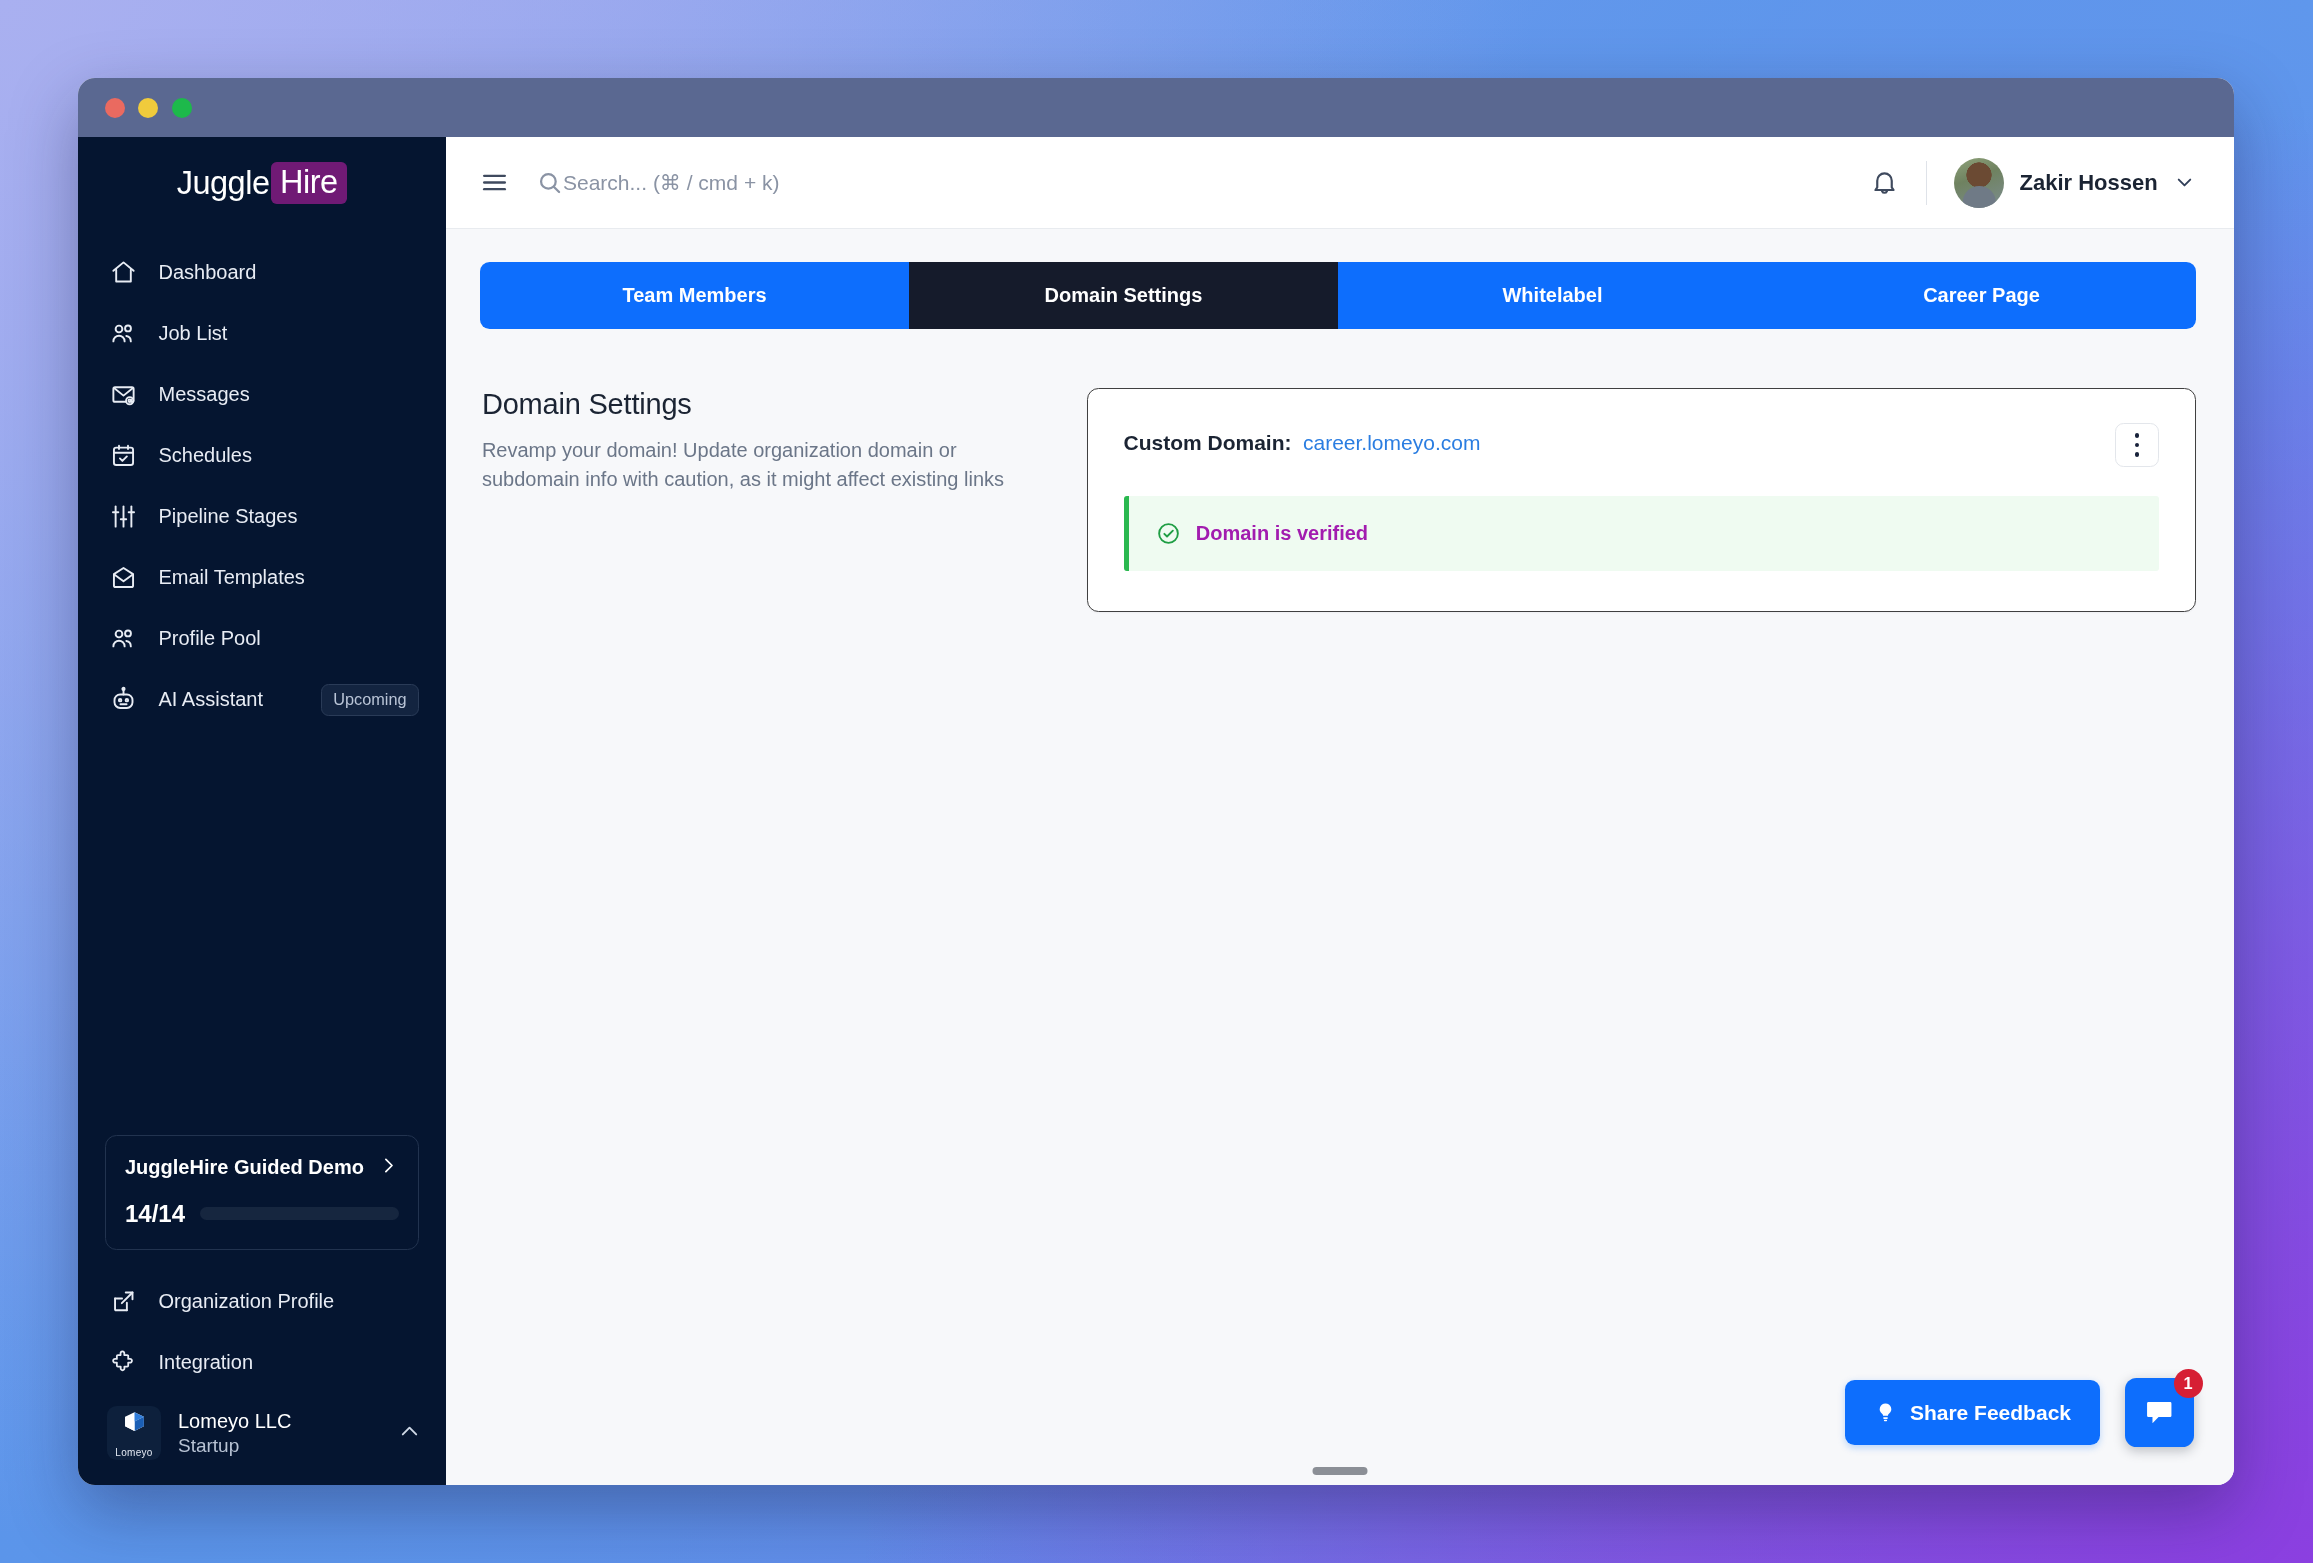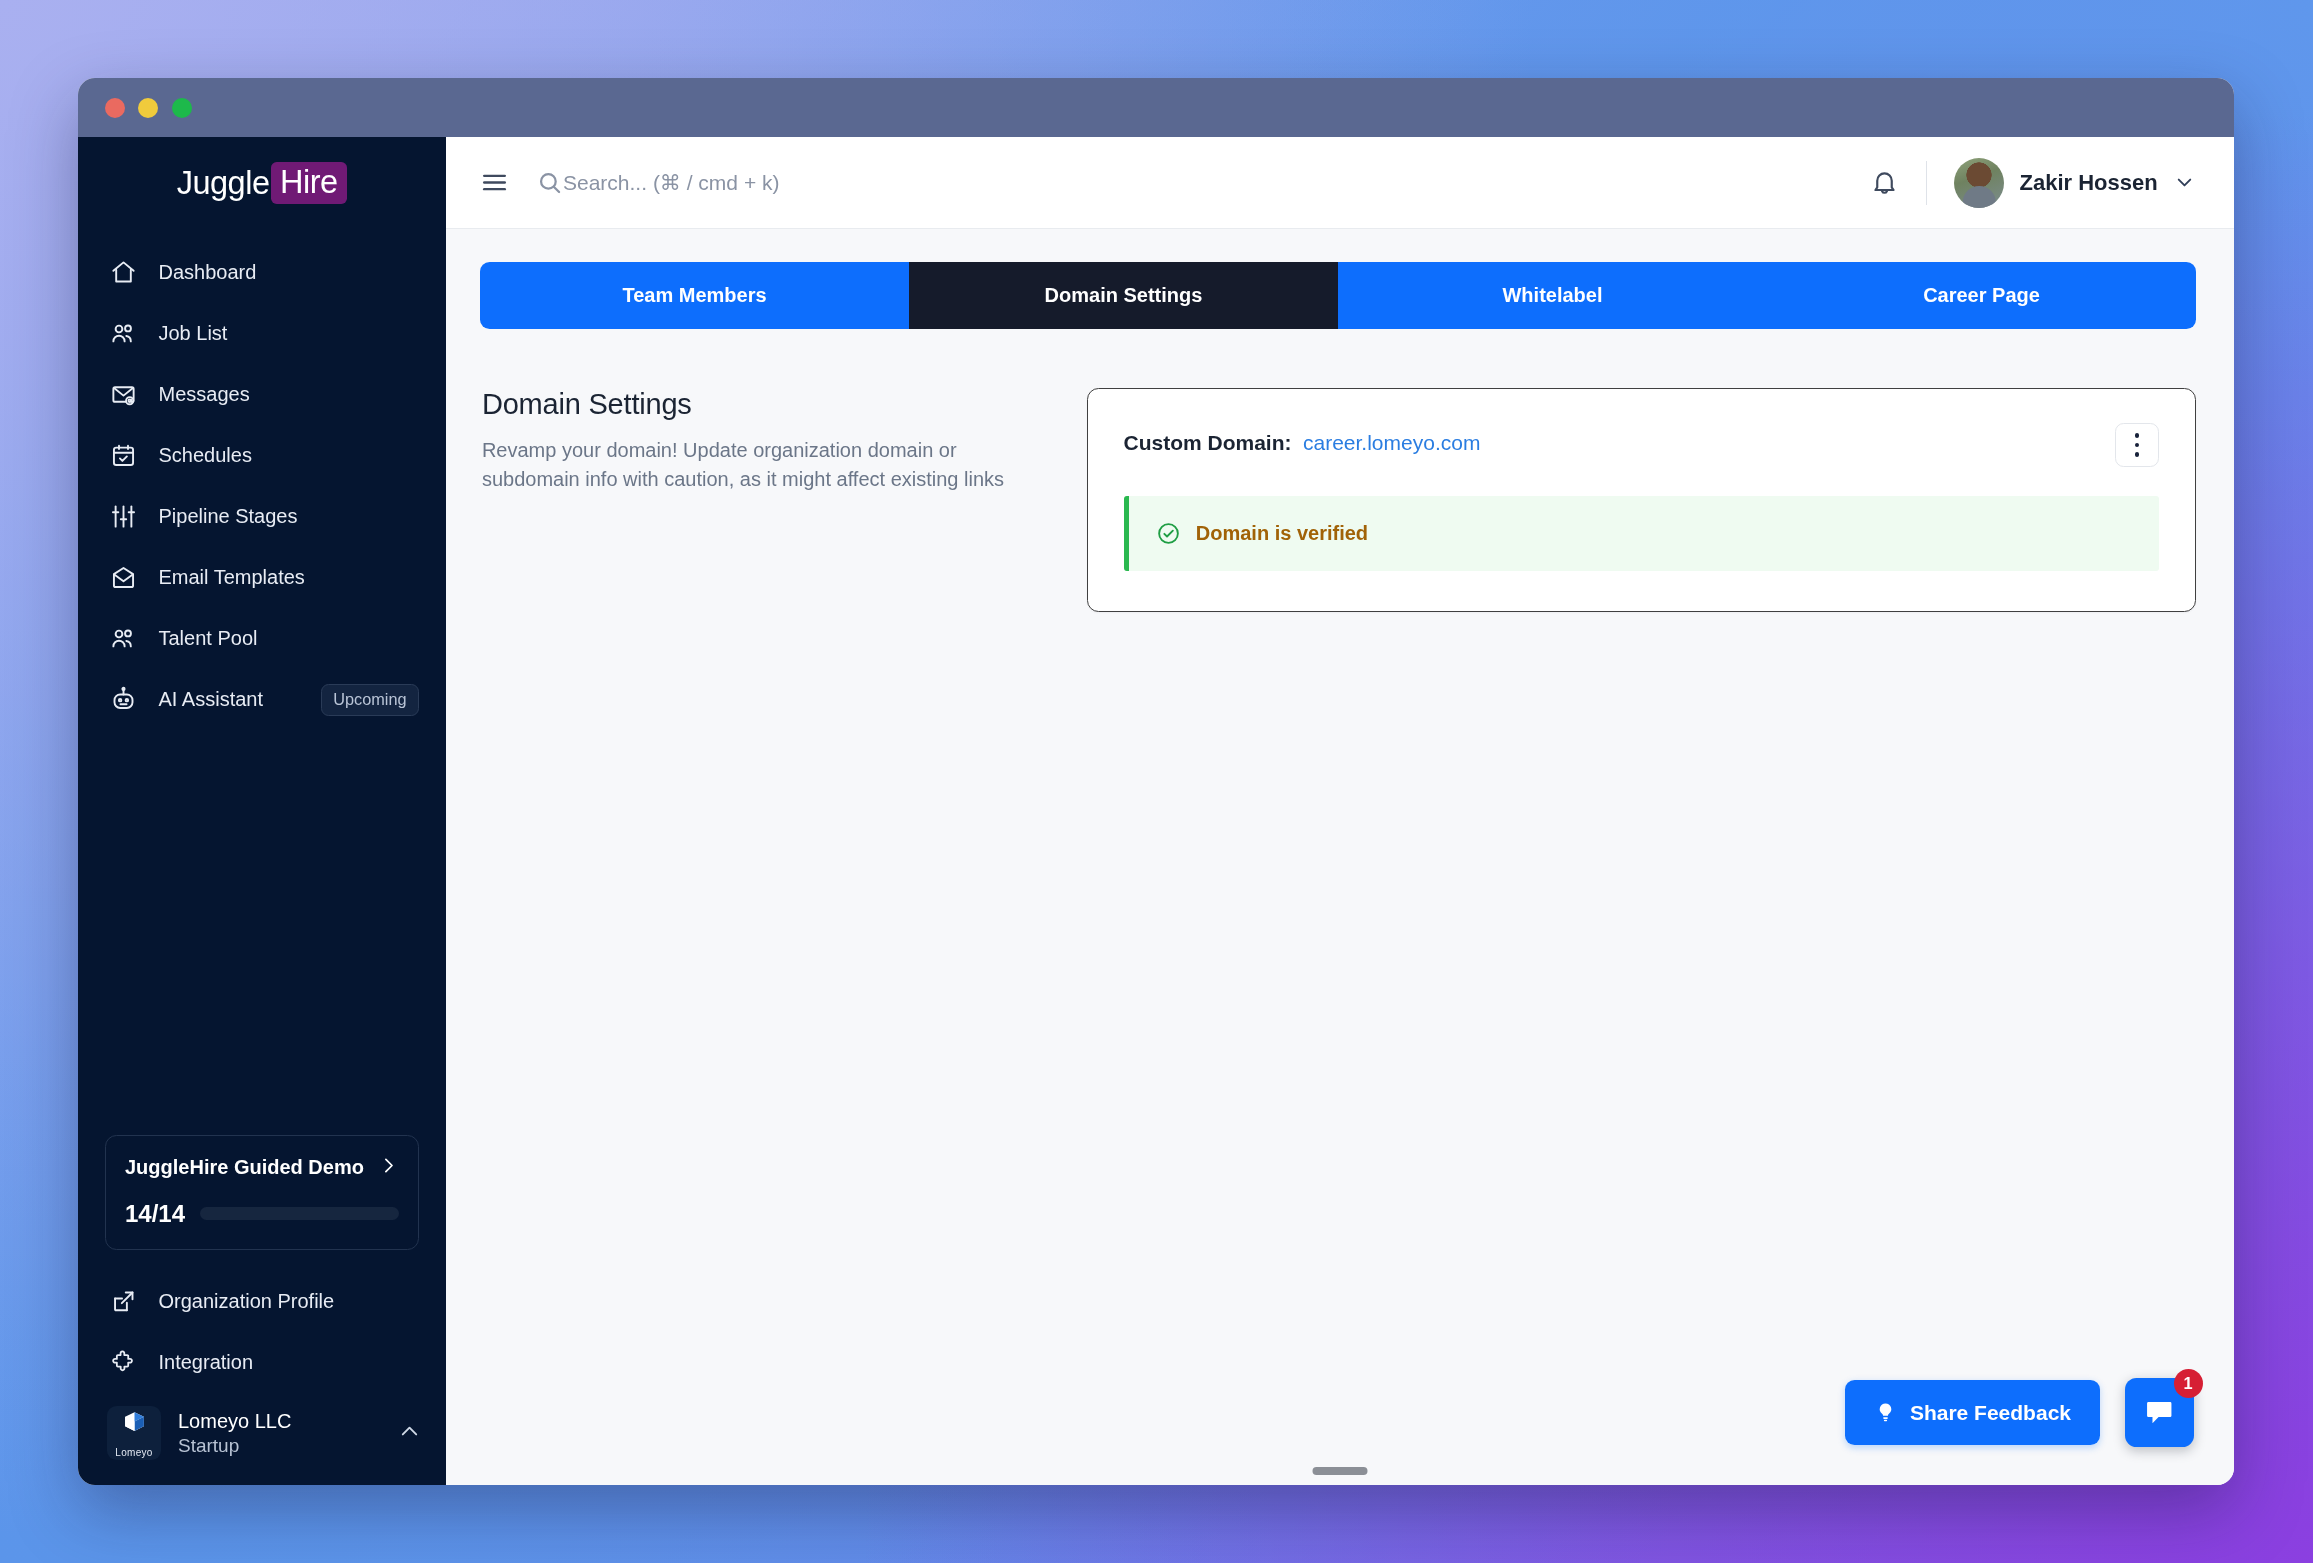--- a/index.html
+++ b/index.html
@@ -290,21 +290,21 @@
     margin-top: 29px;
     background: #effbf1;
     border-left: 5.7px solid #2ab84f;
     border-radius: 2.9px;
     height: 75px;
     display: flex; align-items: center;
     padding-left: 27px;
     gap: 15.3px;
   }
   #verified-banner svg { width: 25px; height: 25px; flex: 0 0 25px; display:block; }
-  #verified-text { font-size: 20px; color: #a16207; font-weight: bold; }
+  #verified-text { font-size: 20px; color: #a21caf; font-weight: bold; }
 
   
   #fab-row {
     position: absolute;
     right: 40px;
     bottom: 38px;
     display: flex; align-items: center; gap: 25px;
   }
   #share-feedback {
     background: #0d6efd;
@@ -443,21 +443,21 @@
 
         <div class="nav-item">
           <span class="ic">
             <svg viewBox="0 0 24 24" fill="none" stroke="#e8ecf4" stroke-width="1.7" stroke-linecap="round" stroke-linejoin="round">
               <circle cx="8" cy="8" r="3"></circle>
                 <circle cx="16" cy="7.5" r="2.6"></circle>
               <path d="M3 19c0-3 2.4-5 5-5s5 2 5 5"></path>
                 <path d="M14.5 14.2c2.3.3 4 2.2 4 4.8"></path>
             </svg>
           </span>
-          <span class="nav-label">Talent Pool</span>
+          <span class="nav-label">Profile Pool</span>
         </div>
 
         <div class="nav-item">
           <span class="ic">
             <svg viewBox="0 0 24 24" fill="none" stroke="#e8ecf4" stroke-width="1.7" stroke-linecap="round" stroke-linejoin="round">
               <rect x="4" y="7.5" width="16" height="12" rx="5"></rect>
               <path d="M12 3.2v4.3"></path>
                 <circle cx="12" cy="2.6" r="1"></circle>
               <circle cx="9" cy="12.6" r="1.1"></circle>
                 <circle cx="15" cy="12.6" r="1.1"></circle>

